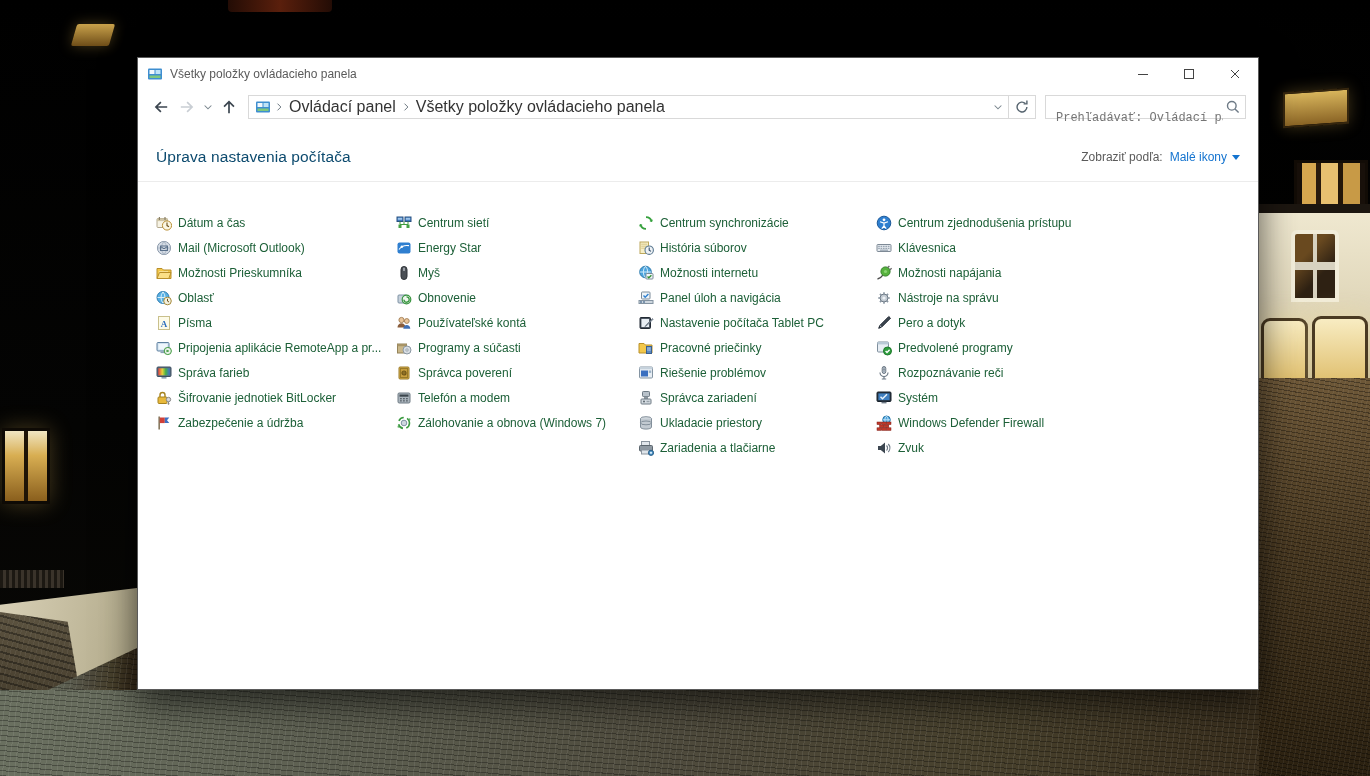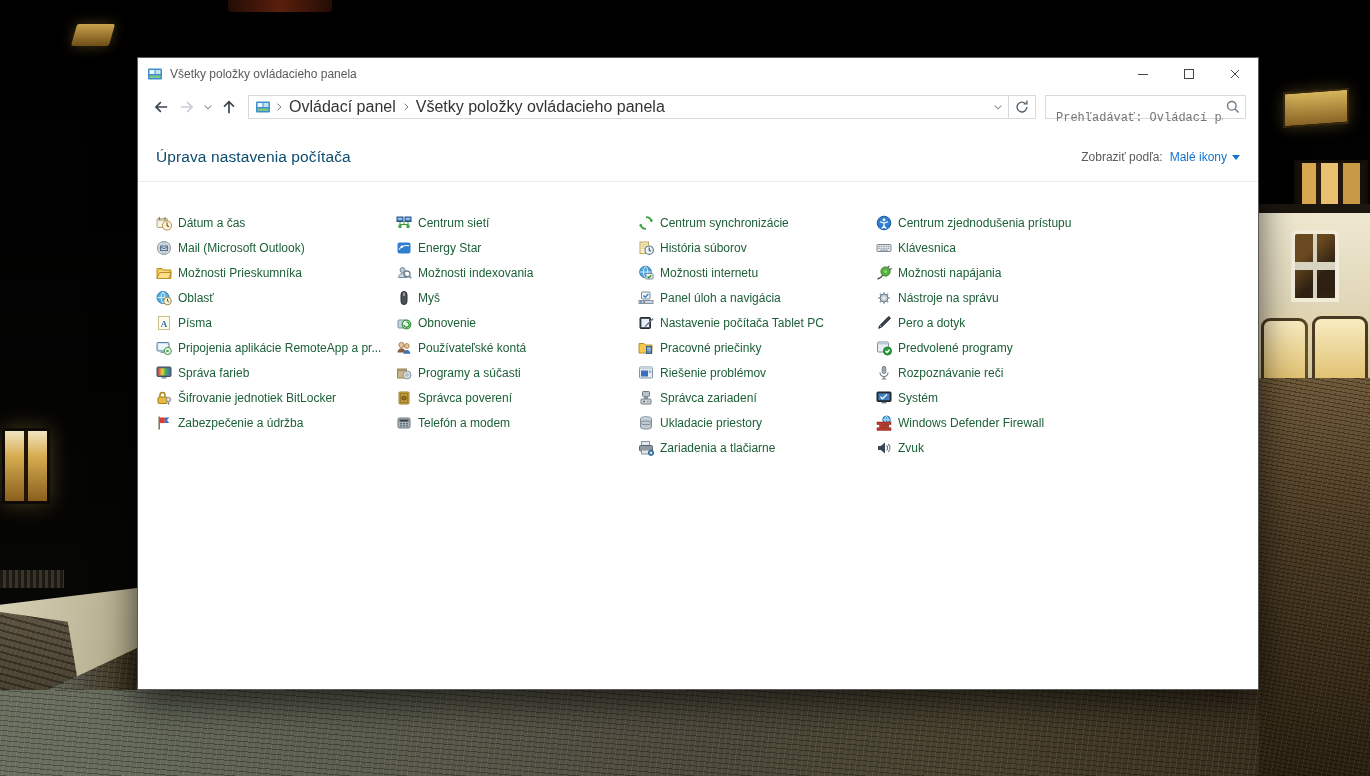--- a/index.html
+++ b/index.html
@@ -359,31 +359,20 @@
                 <rect x="1.5" y="2.5" width="13" height="11" rx="2" fill="#2f7fd0"></rect>
                 <path d="M3 9.5c2.5-3.5 6-4.5 10-3.8" stroke="#fff" fill="none" stroke-width="1.2"></path>
                 <circle cx="5.8" cy="6.8" r="1.2" fill="#fff"></circle>
               </svg>
             </span>
             <span class="label">Energy Star</span>
           </div>
           <div class="item">
             <span class="ic16">
               <svg xmlns="http://www.w3.org/2000/svg" viewBox="0 0 16 16">
-                <circle cx="6.5" cy="5" r="2.5" fill="#b9c6d2" stroke="#7d8f9e"></circle>
-                <path d="M2.5 12.5c0-2.5 2-4 4-4s4 1.5 4 4z" fill="#cdd8e2" stroke="#7d8f9e"></path>
-                <circle cx="11" cy="9" r="3" fill="none" stroke="#6e8296" stroke-width="1.3"></circle>
-                <path d="M13.2 11.2l2 2" stroke="#6e8296" stroke-width="1.6"></path>
-              </svg>
-            </span>
-            <span class="label">Možnosti indexovania</span>
-          </div>
-          <div class="item">
-            <span class="ic16">
-              <svg xmlns="http://www.w3.org/2000/svg" viewBox="0 0 16 16">
                 <rect x="5" y="1.5" width="6" height="13" rx="3" fill="#4a4f55" stroke="#2e3338"></rect>
                 <rect x="7.4" y="2.5" width="1.2" height="3.5" rx=".6" fill="#cfd4da"></rect>
               </svg>
             </span>
             <span class="label">Myš</span>
           </div>
           <div class="item">
             <span class="ic16">
               <svg xmlns="http://www.w3.org/2000/svg" viewBox="0 0 16 16">
                 <rect x="2" y="5" width="9" height="8" rx="1" fill="#c7d2dc" stroke="#7e92a4"></rect>
@@ -436,20 +425,31 @@
                   <rect x="4" y="8" width="1.8" height="1.3"></rect>
                   <rect x="7" y="8" width="1.8" height="1.3"></rect>
                   <rect x="10" y="8" width="1.8" height="1.3"></rect>
                   <rect x="4" y="10.2" width="1.8" height="1.3"></rect>
                   <rect x="7" y="10.2" width="1.8" height="1.3"></rect>
                   <rect x="10" y="10.2" width="1.8" height="1.3"></rect>
                 </g>
               </svg>
             </span>
             <span class="label">Telefón a modem</span>
+          </div>
+          <div class="item">
+            <span class="ic16">
+              <svg xmlns="http://www.w3.org/2000/svg" viewBox="0 0 16 16">
+                <circle cx="8" cy="8" r="5.5" fill="none" stroke="#3a9a40" stroke-width="1.6" stroke-dasharray="6 3.5"></circle>
+                <path d="M12.5 3.2l2 .5-.5 2z" fill="#3a9a40"></path>
+                <path d="M3.5 12.8l-2-.5.5-2z" fill="#3a9a40"></path>
+                <circle cx="8" cy="8" r="2.8" fill="#cfd8e0" stroke="#7e92a2"></circle>
+              </svg>
+            </span>
+            <span class="label">Zálohovanie a obnova (Windows 7)</span>
           </div>
         </div>
         <div class="col">
           <div class="item">
             <span class="ic16">
               <svg xmlns="http://www.w3.org/2000/svg" viewBox="0 0 16 16">
                 <path d="M8 2.2a5.8 5.8 0 015.6 4.3" fill="none" stroke="#35a03c" stroke-width="1.8"></path>
                 <path d="M14.9 4.4l-1 2.7-2.6-1.2z" fill="#35a03c"></path>
                 <path d="M8 13.8a5.8 5.8 0 01-5.6-4.3" fill="none" stroke="#35a03c" stroke-width="1.8"></path>
                 <path d="M1.1 11.6l1-2.7 2.6 1.2z" fill="#35a03c"></path>

